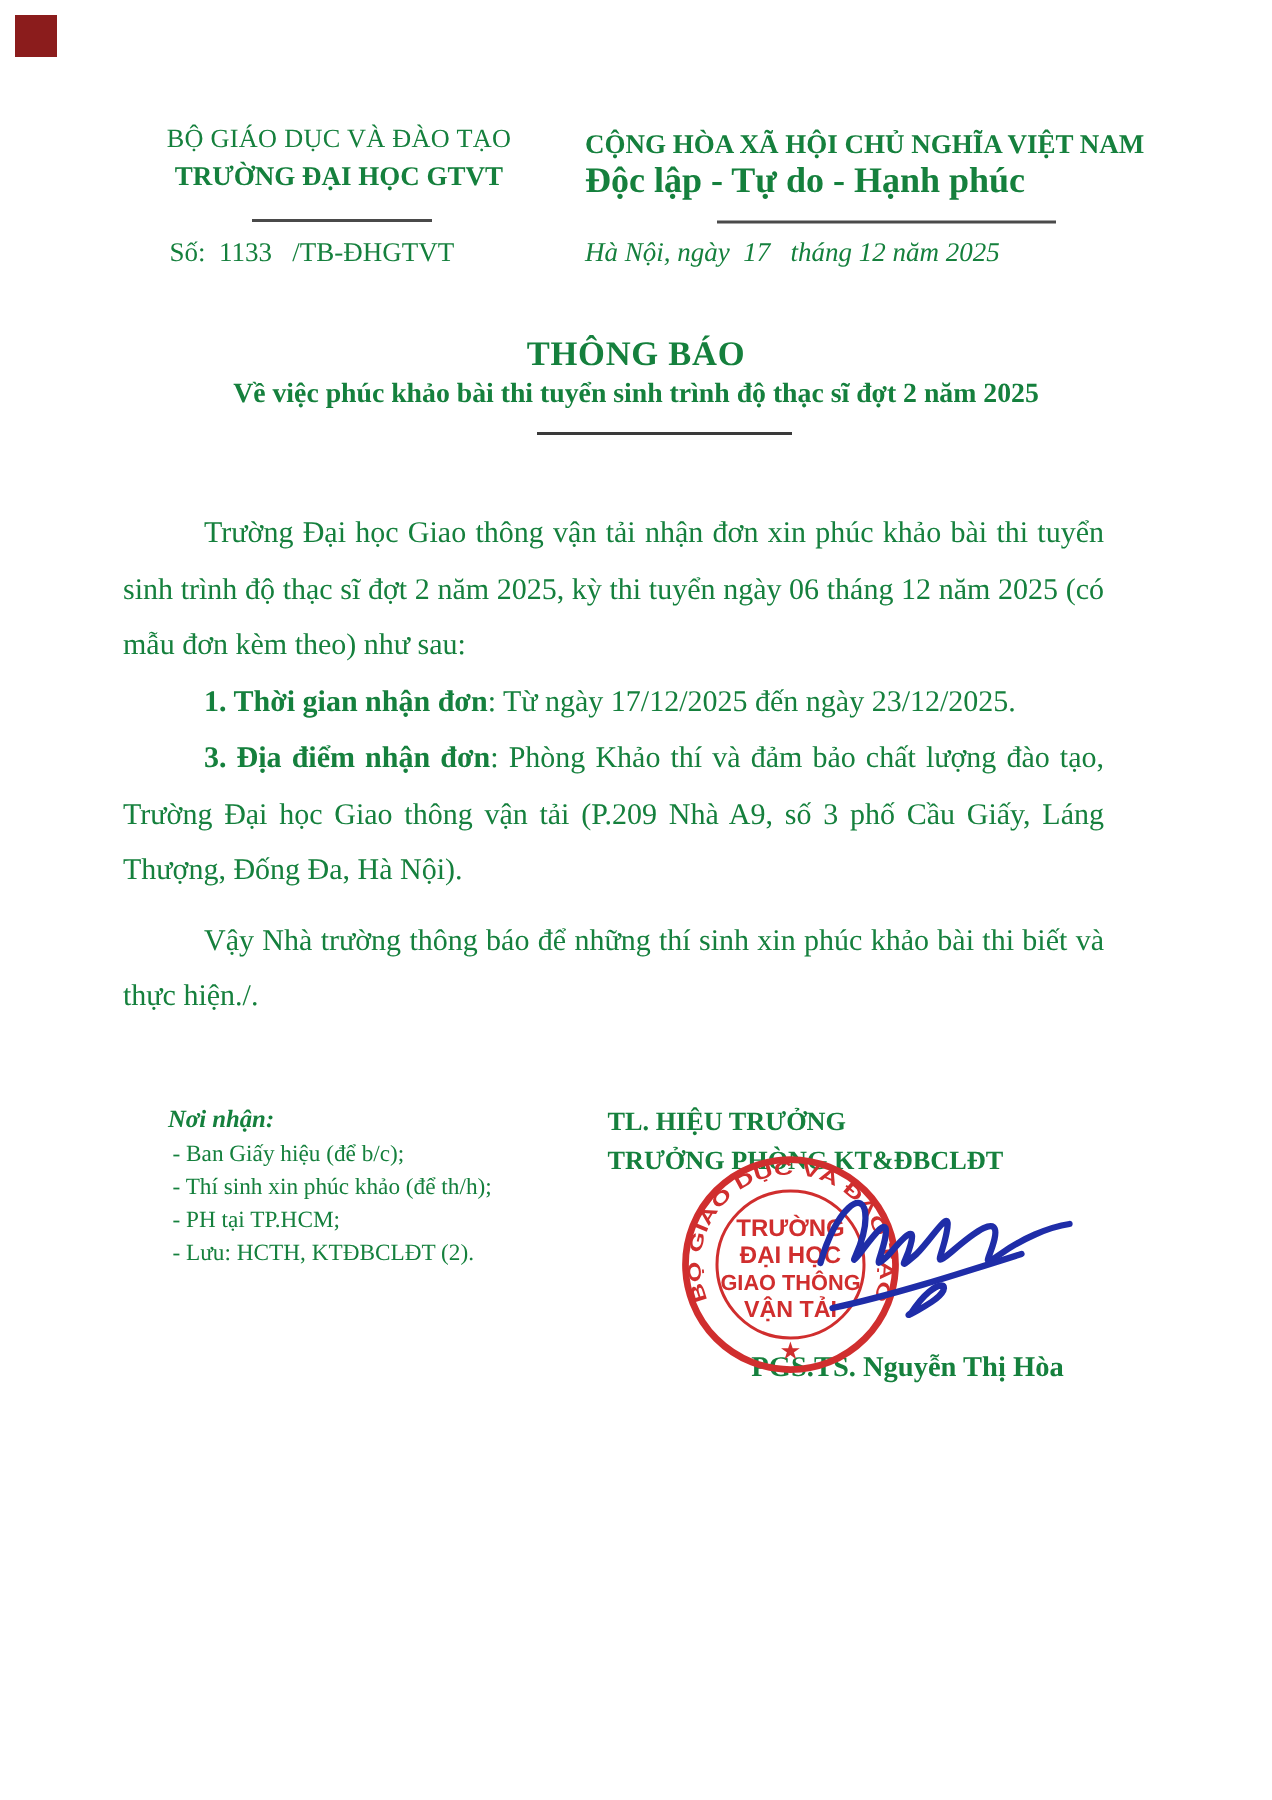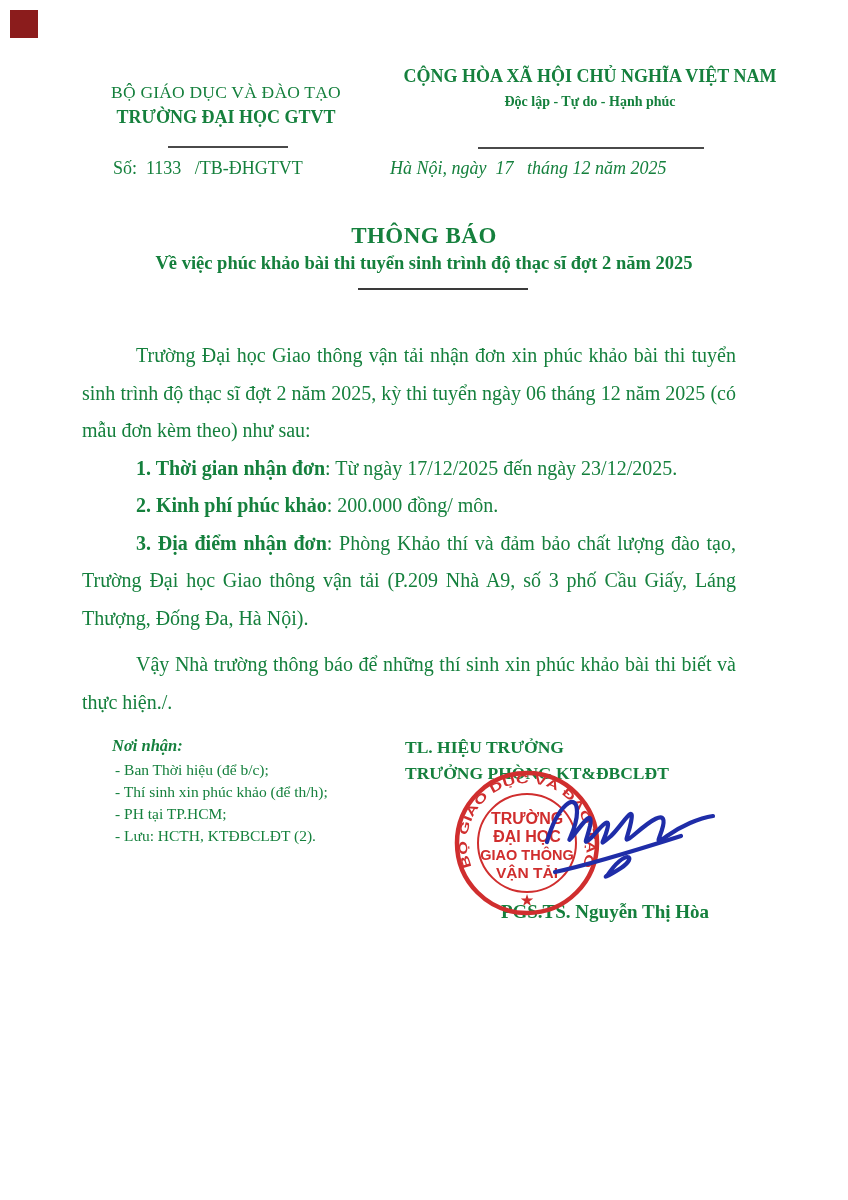--- a/index.html
+++ b/index.html
@@ -17,25 +17,25 @@
     width:28px; height:28px;
     background:#8b1c1c;
   }
   .hdr-left {
     position:absolute; left:88px; top:80px; width:276px;
     text-align:center; line-height:25px;
   }
   .hdr-left .l1 { font-size:17.5px; font-weight:normal; letter-spacing:0.2px; }
   .hdr-left .l2 { font-size:18px; font-weight:bold; }
   .hdr-right {
-    position:absolute; left:390px; top:64px; width:400px;
-    text-align:center; line-height:25px;
+    position:absolute; left:390px; top:84px; width:400px;
+    text-align:left; line-height:25px;
   }
   .hdr-right .l1 { font-size:18px; font-weight:bold; }
-  .hdr-right .l2 { font-size:14px; font-weight:bold; }
+  .hdr-right .l2 { font-size:24px; font-weight:bold; }
   .rule { position:absolute; height:2px; background:#4a4a4a; }
   .rule-left  { left:168px; top:146px; width:120px; }
   .rule-right { left:478px; top:147px; width:226px; }
   .rule-sub   { left:358px; top:288px; width:170px; background:#3a3a3a; }
   .doc-number {
     position:absolute; left:113px; top:158px;
     font-size:18px; white-space:pre;
   }
   .doc-date {
     position:absolute; left:390px; top:158px; width:400px;
@@ -94,28 +94,27 @@
   <div class="doc-number">Số:  1133   /TB-ĐHGTVT</div>
   <div class="doc-date">Hà Nội, ngày  17   tháng 12 năm 2025</div>
 
   <div class="title-main">THÔNG BÁO</div>
   <div class="title-sub">Về việc phúc khảo bài thi tuyển sinh trình độ thạc sĩ đợt 2 năm 2025</div>
   <div class="rule rule-sub"></div>
 
   <div class="body-text">
     <p>Trường Đại học Giao thông vận tải nhận đơn xin phúc khảo bài thi tuyển sinh trình độ thạc sĩ đợt 2 năm 2025, kỳ thi tuyển ngày 06 tháng 12 năm 2025 (có mẫu đơn kèm theo) như sau:</p>
     <p><b>1. Thời gian nhận đơn</b><span>: Từ ngày 17/12/2025 đến ngày 23/12/2025.</span></p>
-    <p><b>2. Kinh phí phúc khảo</b><span>: 200.000 đồng/ môn.</span></p>
     <p><b>3. Địa điểm nhận đơn</b><span>: Phòng Khảo thí và đảm bảo chất lượng đào tạo, Trường Đại học Giao thông vận tải (P.209 Nhà A9, số 3 phố Cầu Giấy, Láng Thượng, Đống Đa, Hà Nội).</span></p>
     <p class="closing">Vậy Nhà trường thông báo để những thí sinh xin phúc khảo bài thi biết và thực hiện./.</p>
   </div>
 
   <div class="noi-nhan">
     <div class="nn-head">Nơi nhận:</div>
-    <div class="nn-item">- Ban Thời hiệu (để b/c);</div>
+    <div class="nn-item">- Ban Giấy hiệu (để b/c);</div>
     <div class="nn-item">- Thí sinh xin phúc khảo (để th/h);</div>
     <div class="nn-item">- PH tại TP.HCM;</div>
     <div class="nn-item">- Lưu: HCTH, KTĐBCLĐT (2).</div>
   </div>
 
   <div class="sign-block">
     <div class="st">TL. HIỆU TRƯỞNG</div>
     <div class="st">TRƯỞNG PHÒNG KT&amp;ĐBCLĐT</div>
   </div>
 

